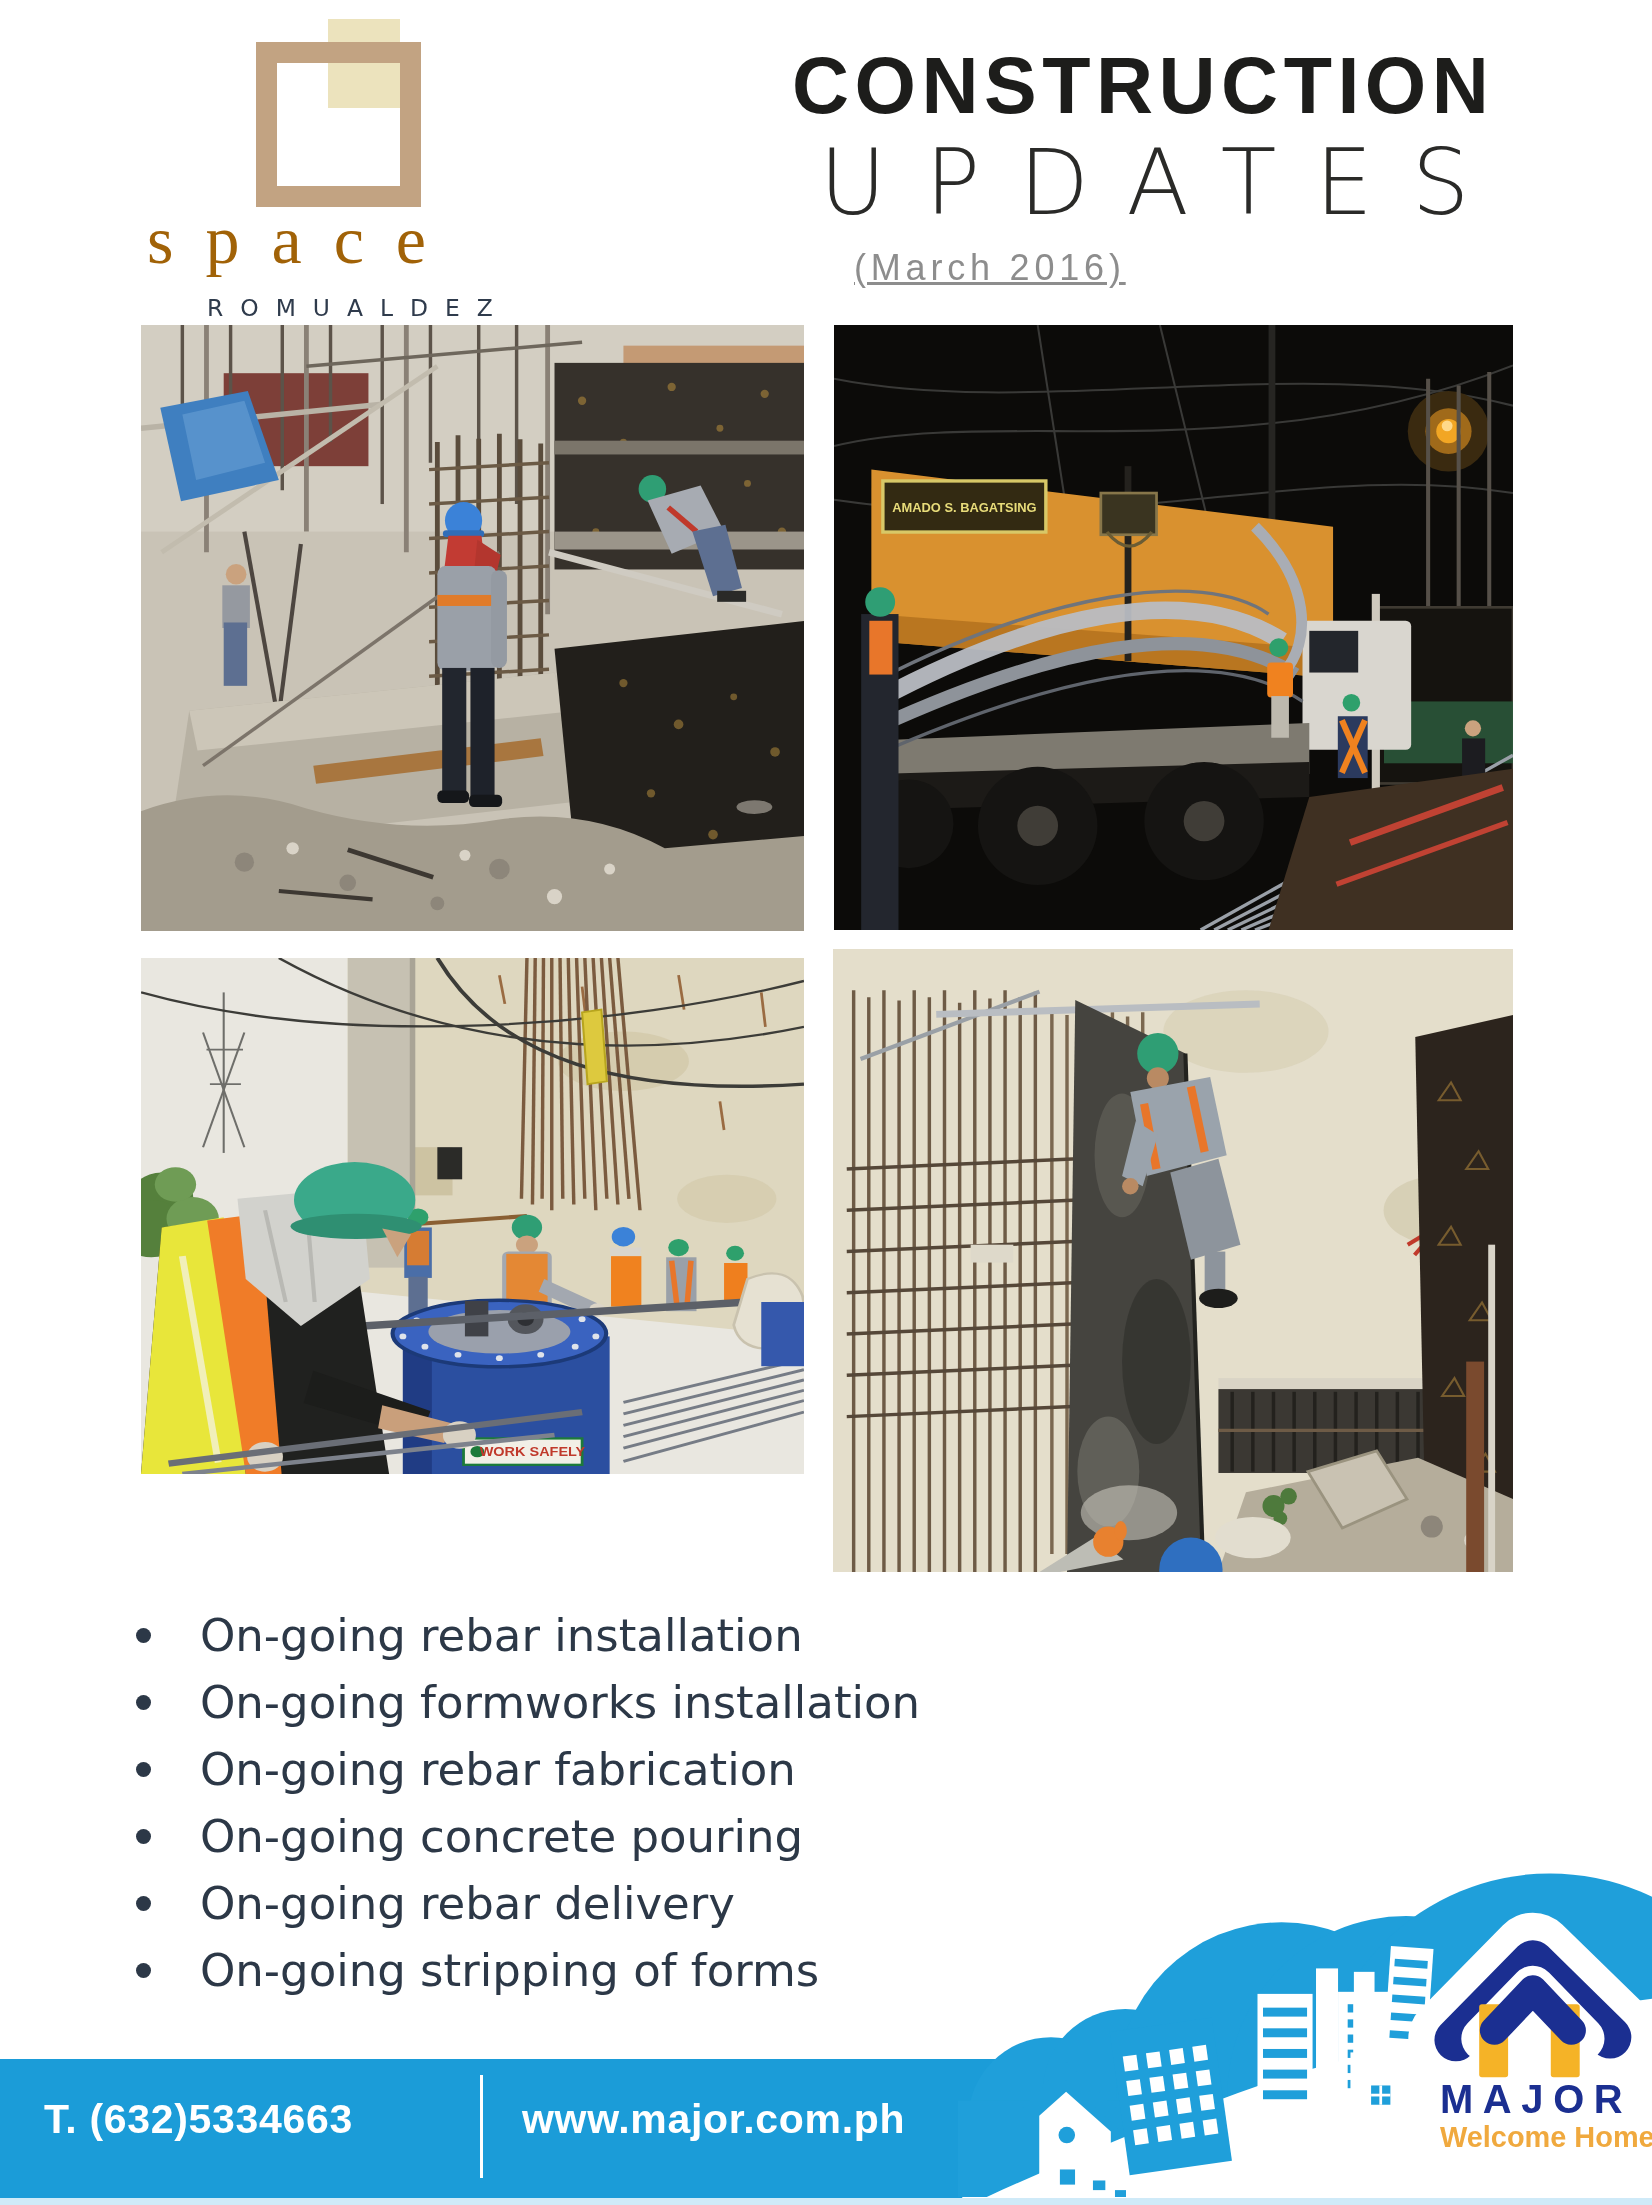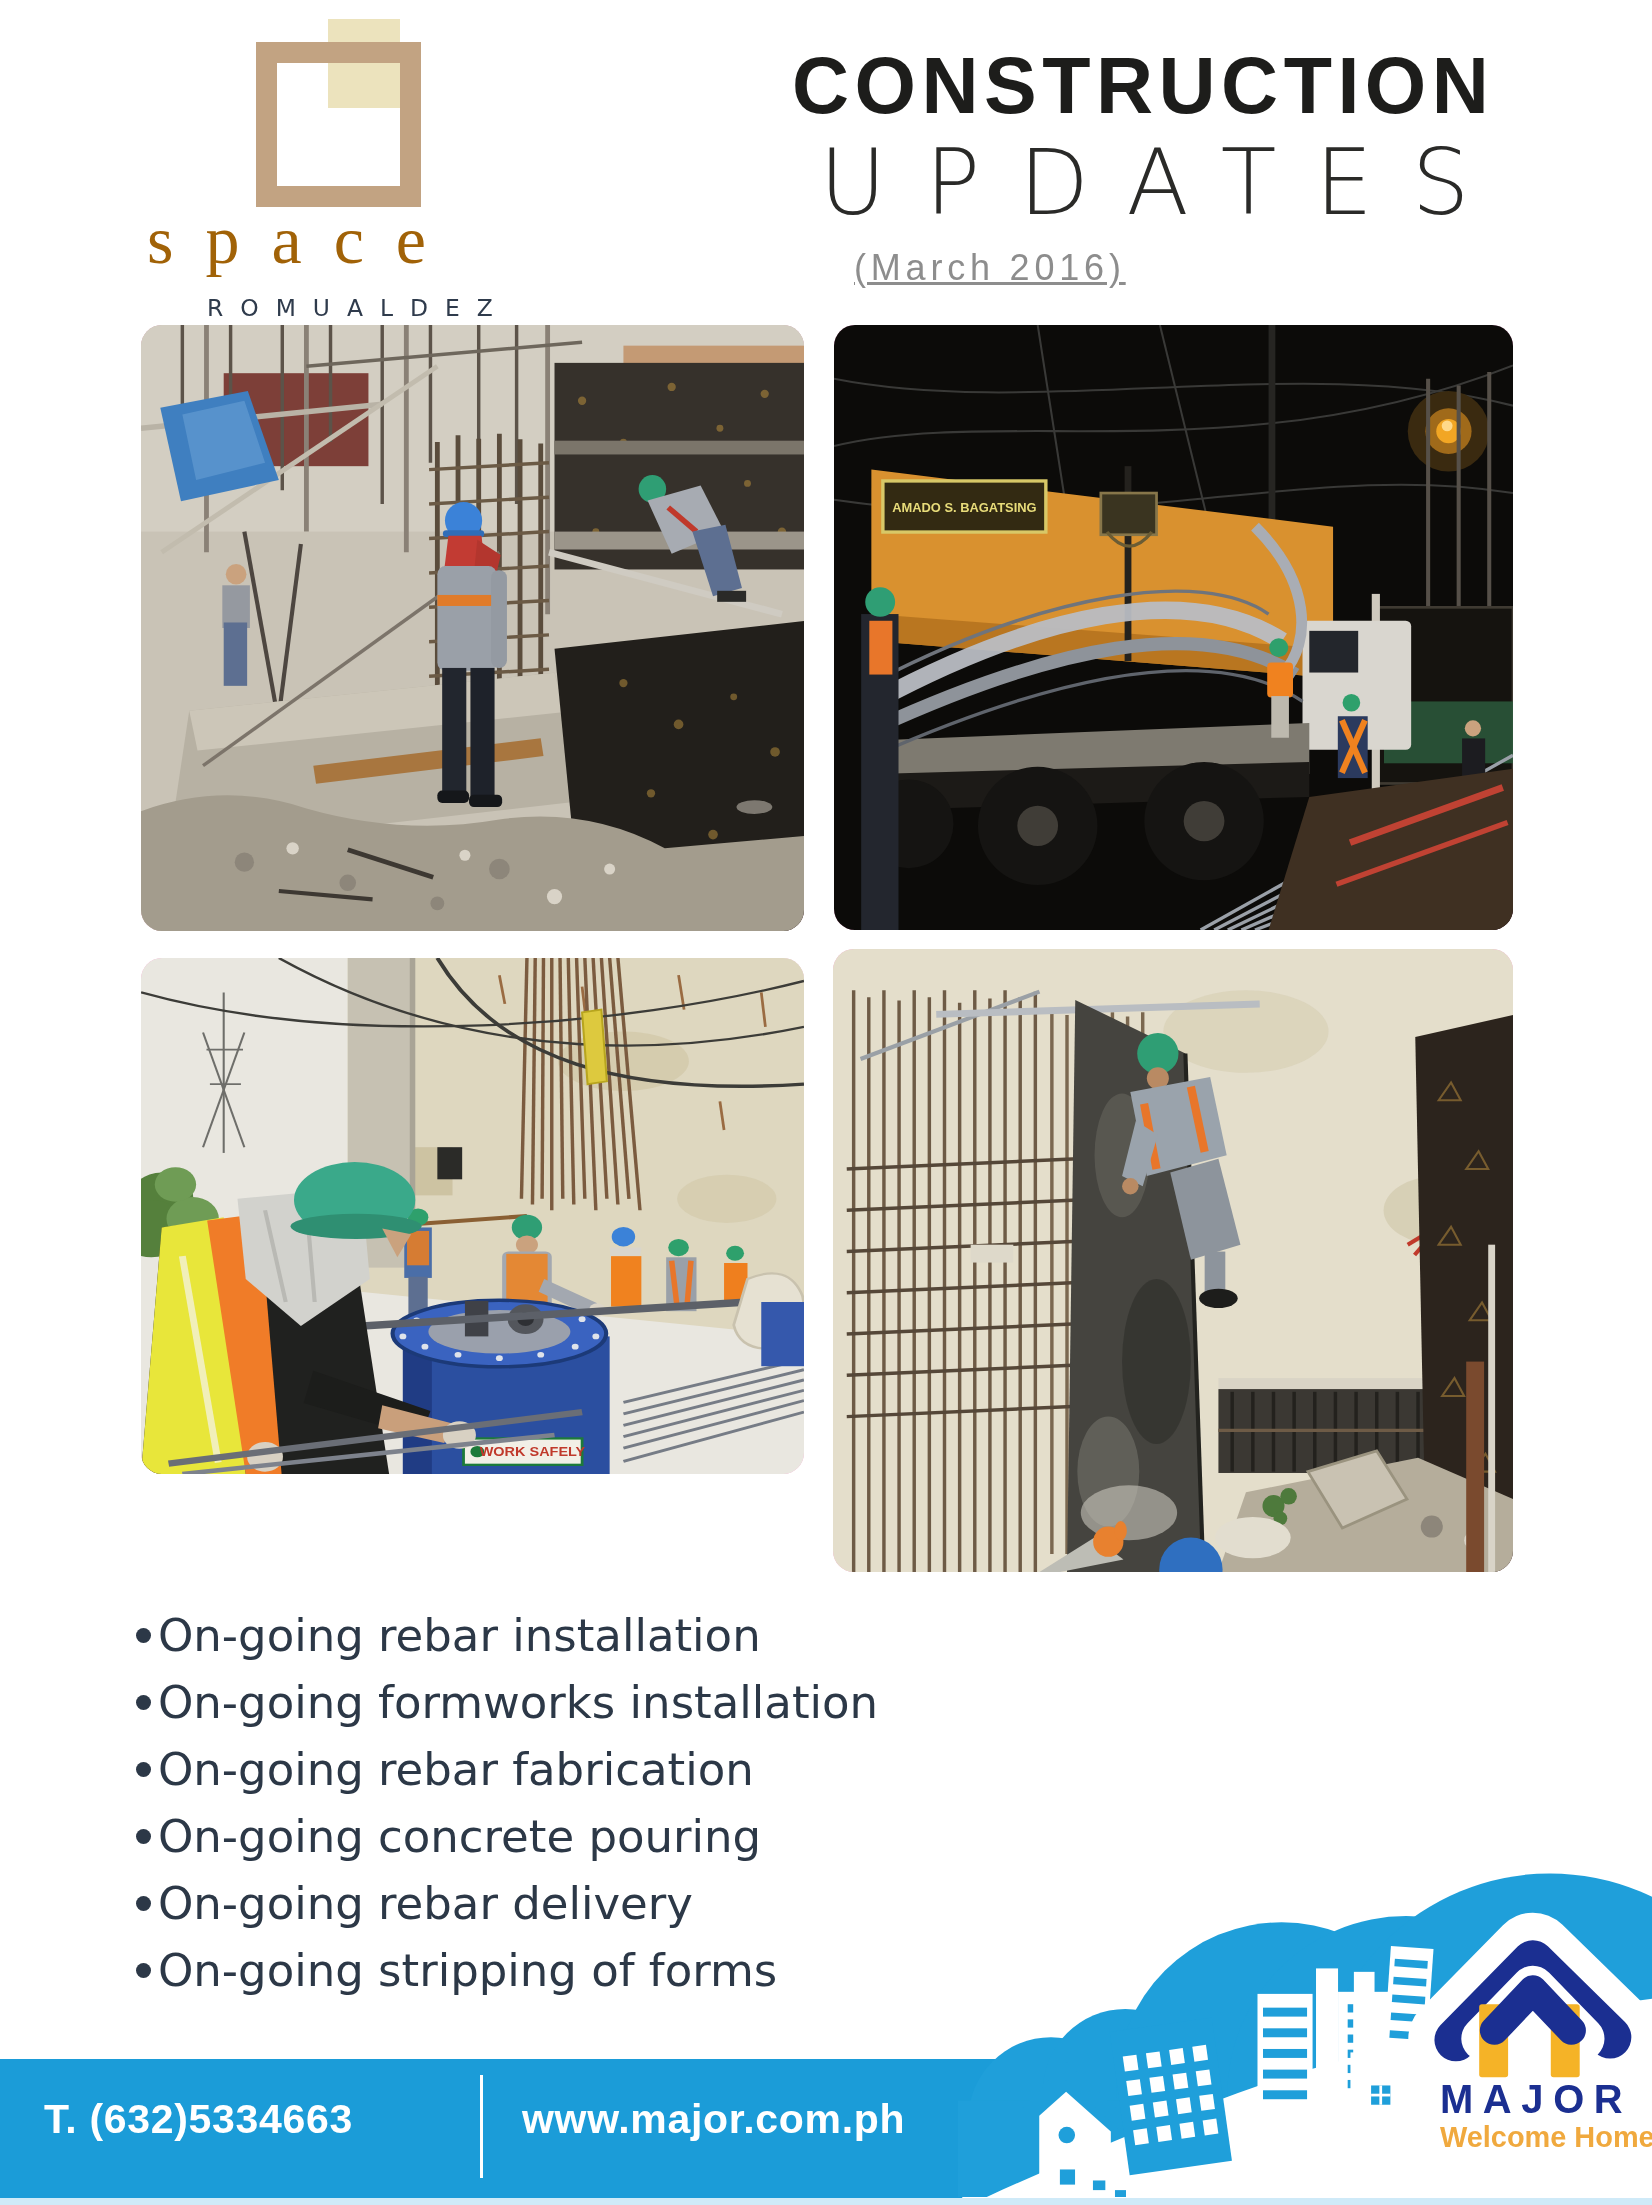--- a/index.html
+++ b/index.html
@@ -17,31 +17,31 @@
             font-family:"DejaVu Sans",sans-serif;white-space:nowrap;}
 
   
   .heading{left:792px;top:45px;width:778px;text-align:left;}
   .h-title{font-size:79px;font-weight:800;letter-spacing:5.5px;color:#1d1d1b;line-height:1.05;}
   .h-title2{font-size:91px;font-weight:300;letter-spacing:39px;padding-left:27.6px;color:#2a2a28;
             margin-top:6.9px;line-height:1.05;font-family:"DejaVu Sans",sans-serif;}
   .h-sub{font-size:36px;color:#8d8d8d;letter-spacing:4.8px;margin-top:16.5px;margin-left:62px;text-decoration:underline;}
 
   
-  .photo{overflow:hidden;background:#f9a8d4;border-radius:21px;}
+  .photo{overflow:hidden;background:#f9a8d4;}
   .photo svg{display:block;width:100%;height:100%;}
   .photo1{left:141px;top:325px;width:663px;height:606px;}
   .photo2{left:834px;top:325px;width:679px;height:605px;}
   .photo3{left:141px;top:958px;width:663px;height:516px;}
   .photo4{left:833px;top:949px;width:680px;height:623px;}
 
   
   .updates{left:136px;top:1602px;list-style:none;margin:0;padding:0;}
   .updates li{height:67px;display:flex;align-items:center;font-size:45px;color:#2c3847;
-              font-family:"DejaVu Sans",sans-serif;}
+              font-family:"DejaVu Sans",sans-serif;gap:42px;}
   .updates .dot{width:15px;height:15px;border-radius:50%;background:#2c3847;margin-right:6.9px;
                 flex:0 0 auto;}
 
   
   .bar{left:0;top:2059px;width:1049px;height:139px;background:#1b9cd8;z-index:2;
        clip-path:polygon(0 0,100% 0,91.7% 100%,0 100%);}
   .bar-phone{left:44px;top:2096px;font-size:41px;font-weight:bold;color:#ffffff;
              letter-spacing:0.7px;z-index:3;}
   .bar-divider{left:480px;top:2075px;width:3.4px;height:103px;background:#ffffff;z-index:3;}
   .bar-site{left:522px;top:2096px;font-size:41px;font-weight:bold;color:#ffffff;

